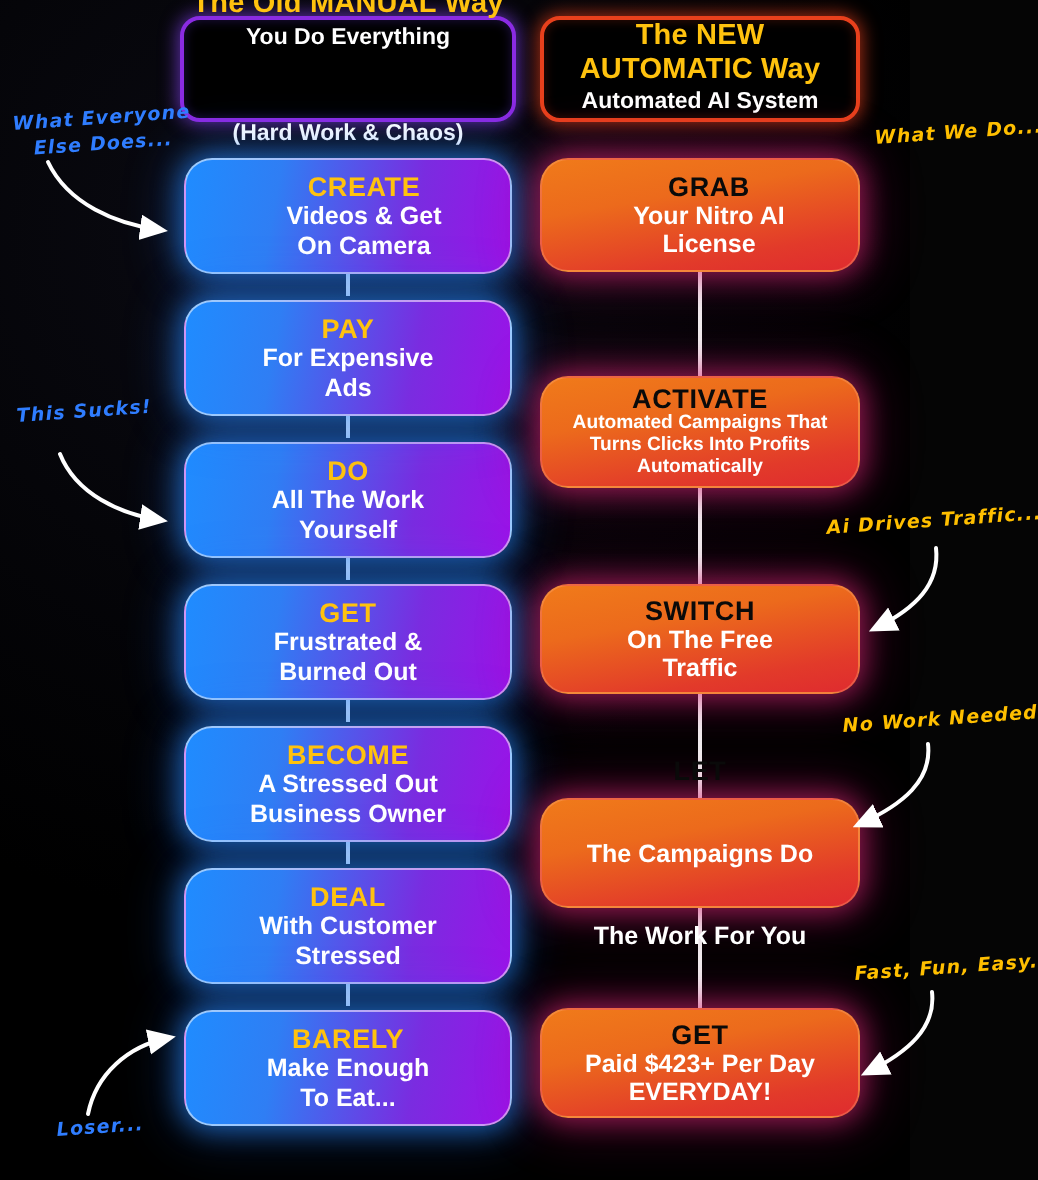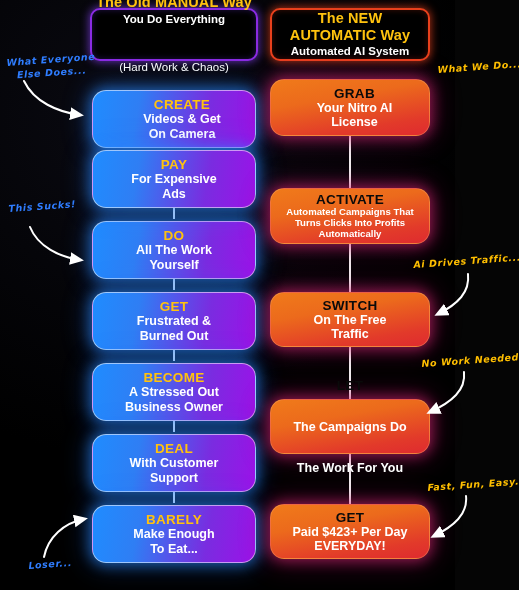--- a/index.html
+++ b/index.html
@@ -45,21 +45,21 @@
     letter-spacing: .1px;
   }
   .col-header .h-sub {
     font-size: 11.5px;
     font-weight: bold;
     color: #ffffff;
     margin-top: 1px;
   }
   .col-header .h-sub2 {
     font-size: 11.5px;
-    font-weight: normal;
+    font-weight: bold;
     color: #ffffff;
     margin-top: 35px;
   }
 
   #header-left {
     left: 90px; top: 8px; width: 168px; height: 53px;
     border: 2px solid #8a2be2;
     box-shadow: 0 0 9px 1px rgba(120,60,220,.75),
                 inset 0 0 6px rgba(90,50,200,.35);
   }
@@ -163,21 +163,21 @@
     <div class="h-sub">Automated AI System</div>
   </div>
 
   <div class="connector" style="left:173px; top:136px; height:12px;"></div>
   <div class="connector" style="left:173px; top:207px; height:12px;"></div>
   <div class="connector" style="left:173px; top:278px; height:12px;"></div>
   <div class="connector" style="left:173px; top:349px; height:12px;"></div>
   <div class="connector" style="left:173px; top:420px; height:12px;"></div>
   <div class="connector" style="left:173px; top:491px; height:12px;"></div>
 
-  <div class="node left" style="top:90px; height:58px;padding-left:23px;">
+  <div class="node left" style="top:79px; height:58px;padding-left:23px;">
     <div class="n-title">CREATE</div>
     <div class="n-line">Videos &amp; Get</div>
     <div class="n-line">On Camera</div>
   </div>
 
   <div class="node left" style="top:221px; height:58px;">
     <div class="n-title">DO</div>
     <div class="n-line">All The Work</div>
     <div class="n-line">Yourself</div>
   </div>
@@ -196,21 +196,21 @@
 
   <div class="node left" style="top:363px; height:58px;">
     <div class="n-title">BECOME</div>
     <div class="n-line">A Stressed Out</div>
     <div class="n-line">Business Owner</div>
   </div>
 
   <div class="node left" style="top:434px; height:58px;">
     <div class="n-title">DEAL</div>
     <div class="n-line">With Customer</div>
-    <div class="n-line">Support</div>
+    <div class="n-line">Stressed</div>
   </div>
 
   <div class="node left" style="top:505px; height:58px;">
     <div class="n-title">BARELY</div>
     <div class="n-line">Make Enough</div>
     <div class="n-line">To Eat...</div>
   </div>
 
   <div class="connector" style="left:349px; top:135px; height:56px;"></div>
   <div class="connector" style="left:349px; top:243px; height:51px;"></div>

